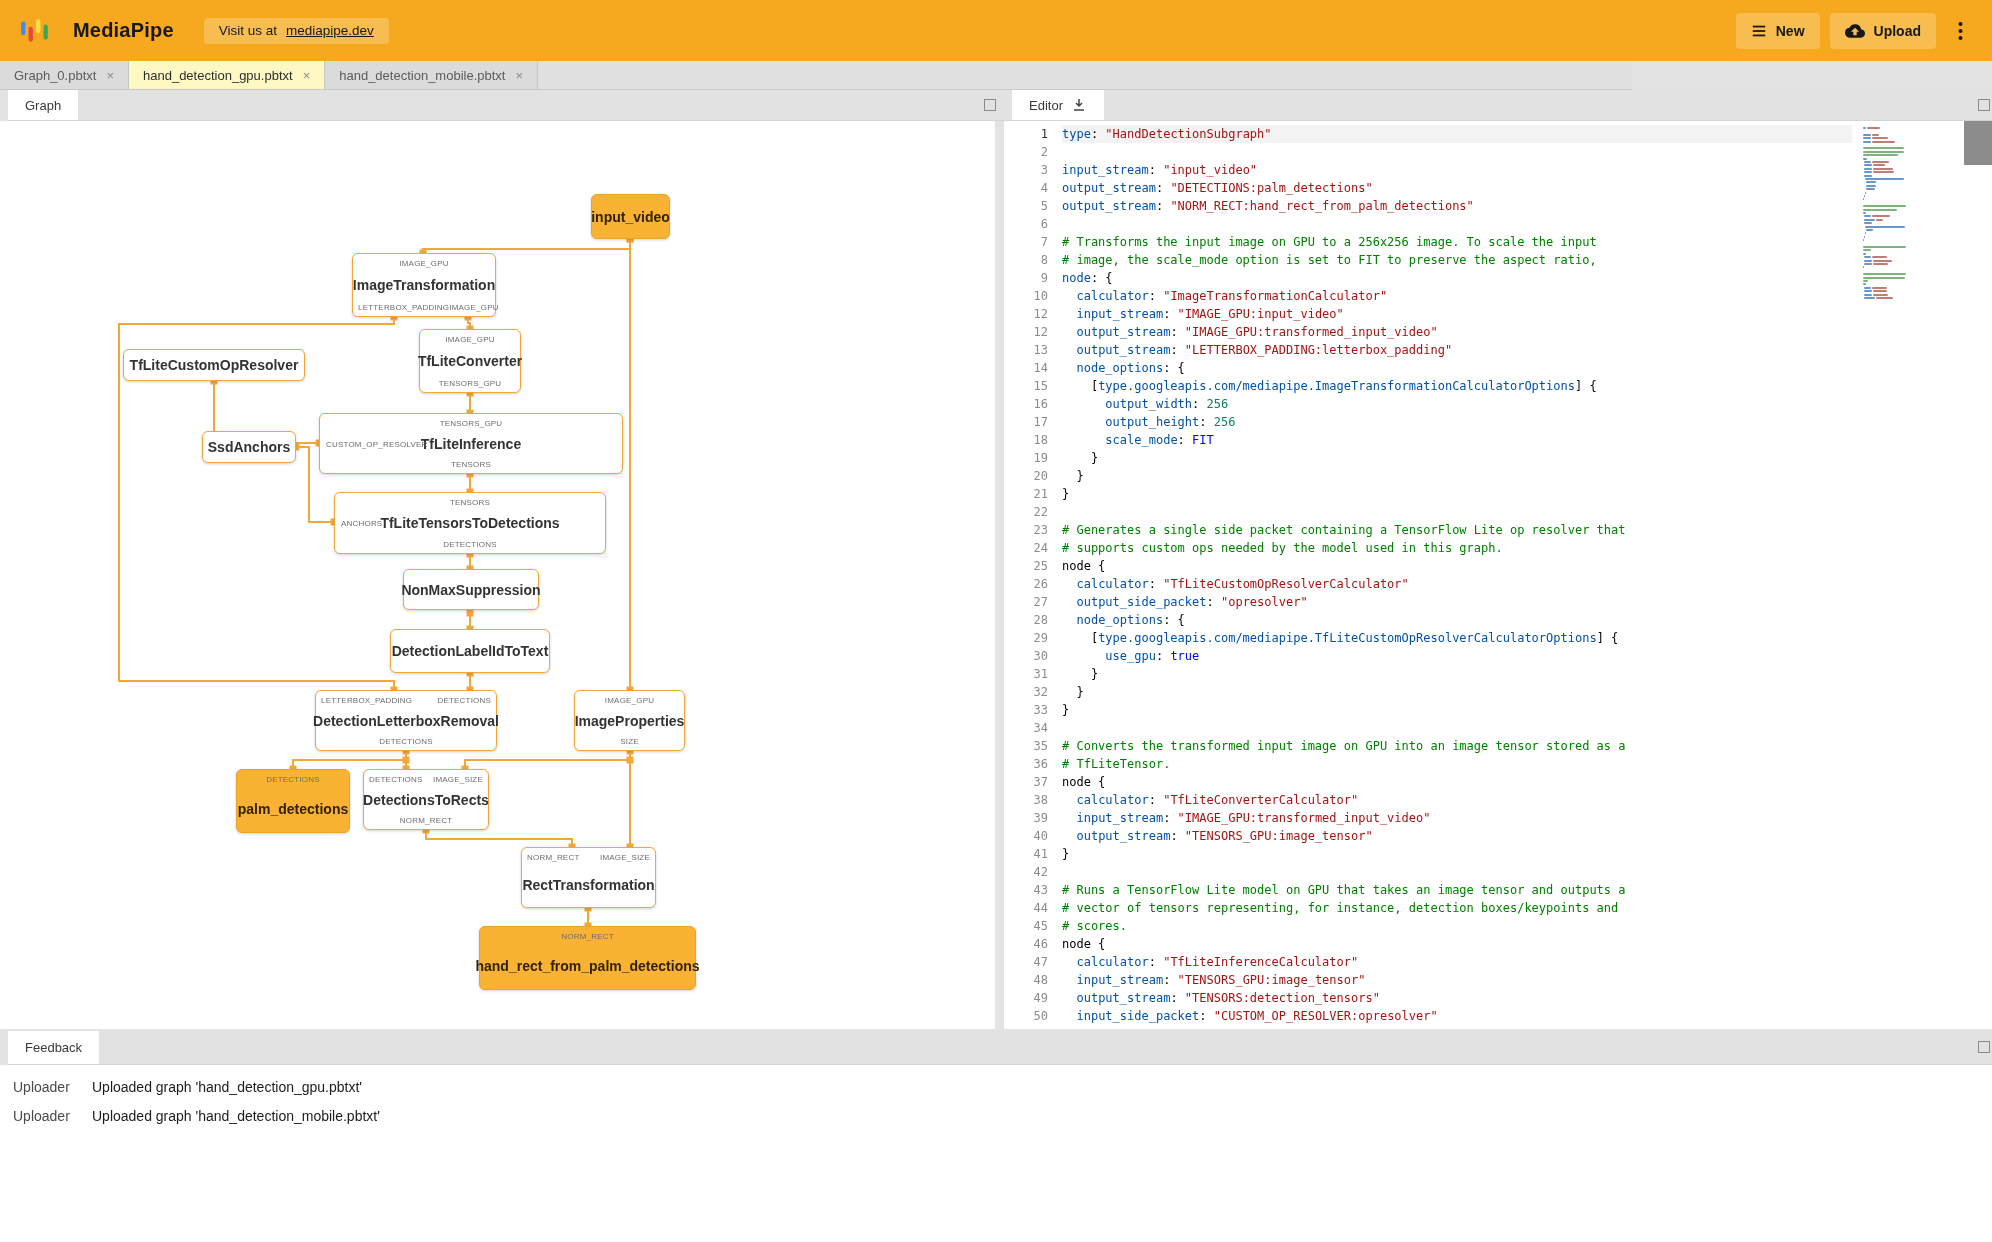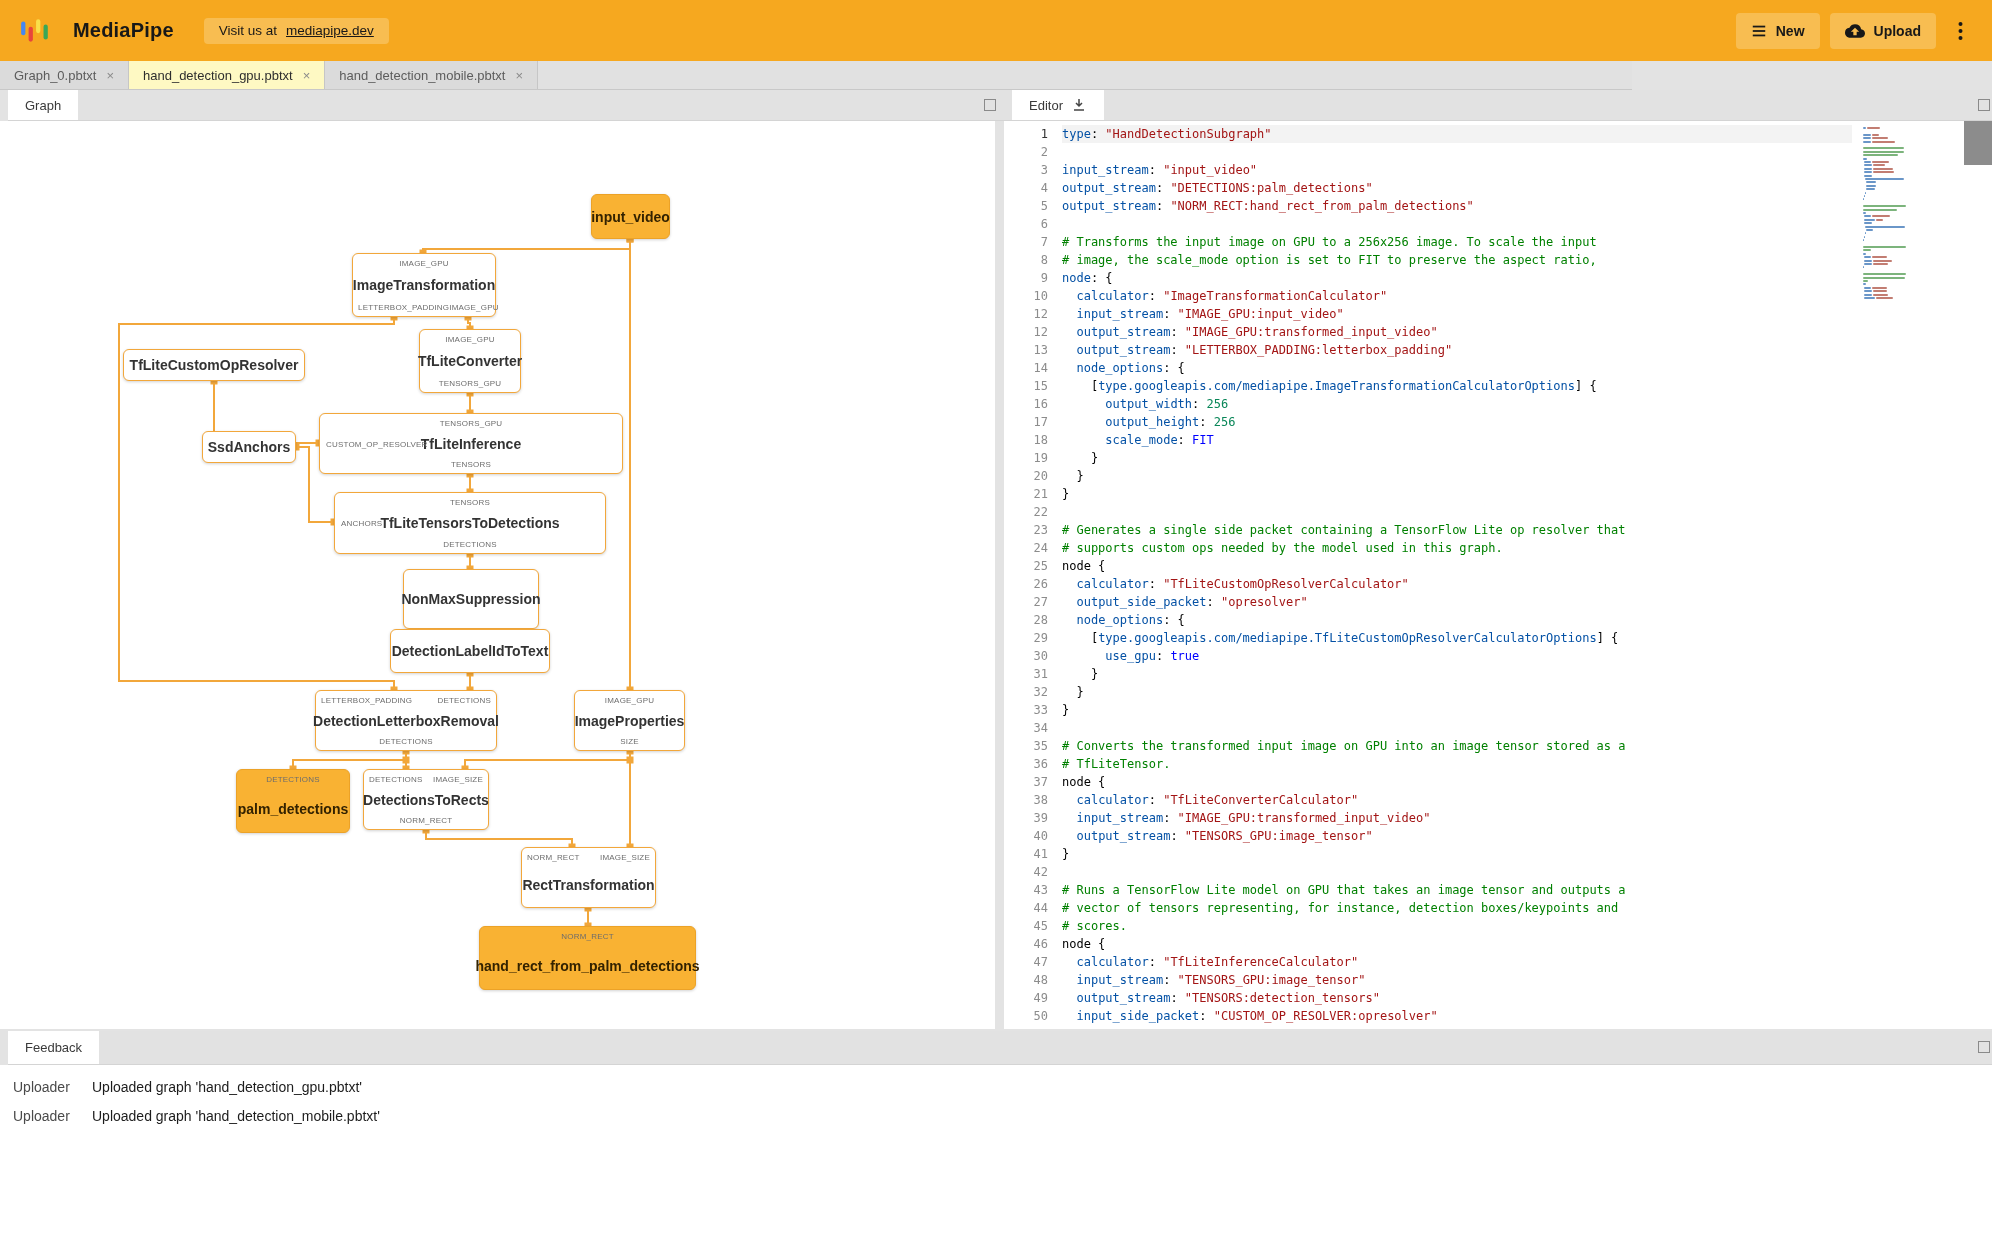--- a/index.html
+++ b/index.html
@@ -302,21 +302,21 @@
       <div class="gnode" style="left: 334px; top: 371px; width: 272px; height: 62px;">
         <div class="ports top single">
           <span class="port">TENSORS</span>
         </div>
         <div class="nlabel">TfLiteTensorsToDetections</div>
         <div class="ports bottom single">
           <span class="port">DETECTIONS</span>
         </div>
         <span class="port-left">ANCHORS</span>
       </div>
-      <div class="gnode" style="left: 403px; top: 448px; width: 136px; height: 60px;">
+      <div class="gnode" style="left: 403px; top: 448px; width: 136px; height: 41px;">
         <div class="nlabel">NonMaxSuppression</div>
       </div>
       <div class="gnode" style="left: 390px; top: 508px; width: 160px; height: 44px;">
         <div class="nlabel">DetectionLabelIdToText</div>
       </div>
       <div class="gnode" style="left: 315px; top: 569px; width: 182px; height: 61px;">
         <div class="ports top multi">
           <span class="port">LETTERBOX_PADDING</span>
           <span class="port">DETECTIONS</span>
         </div>

